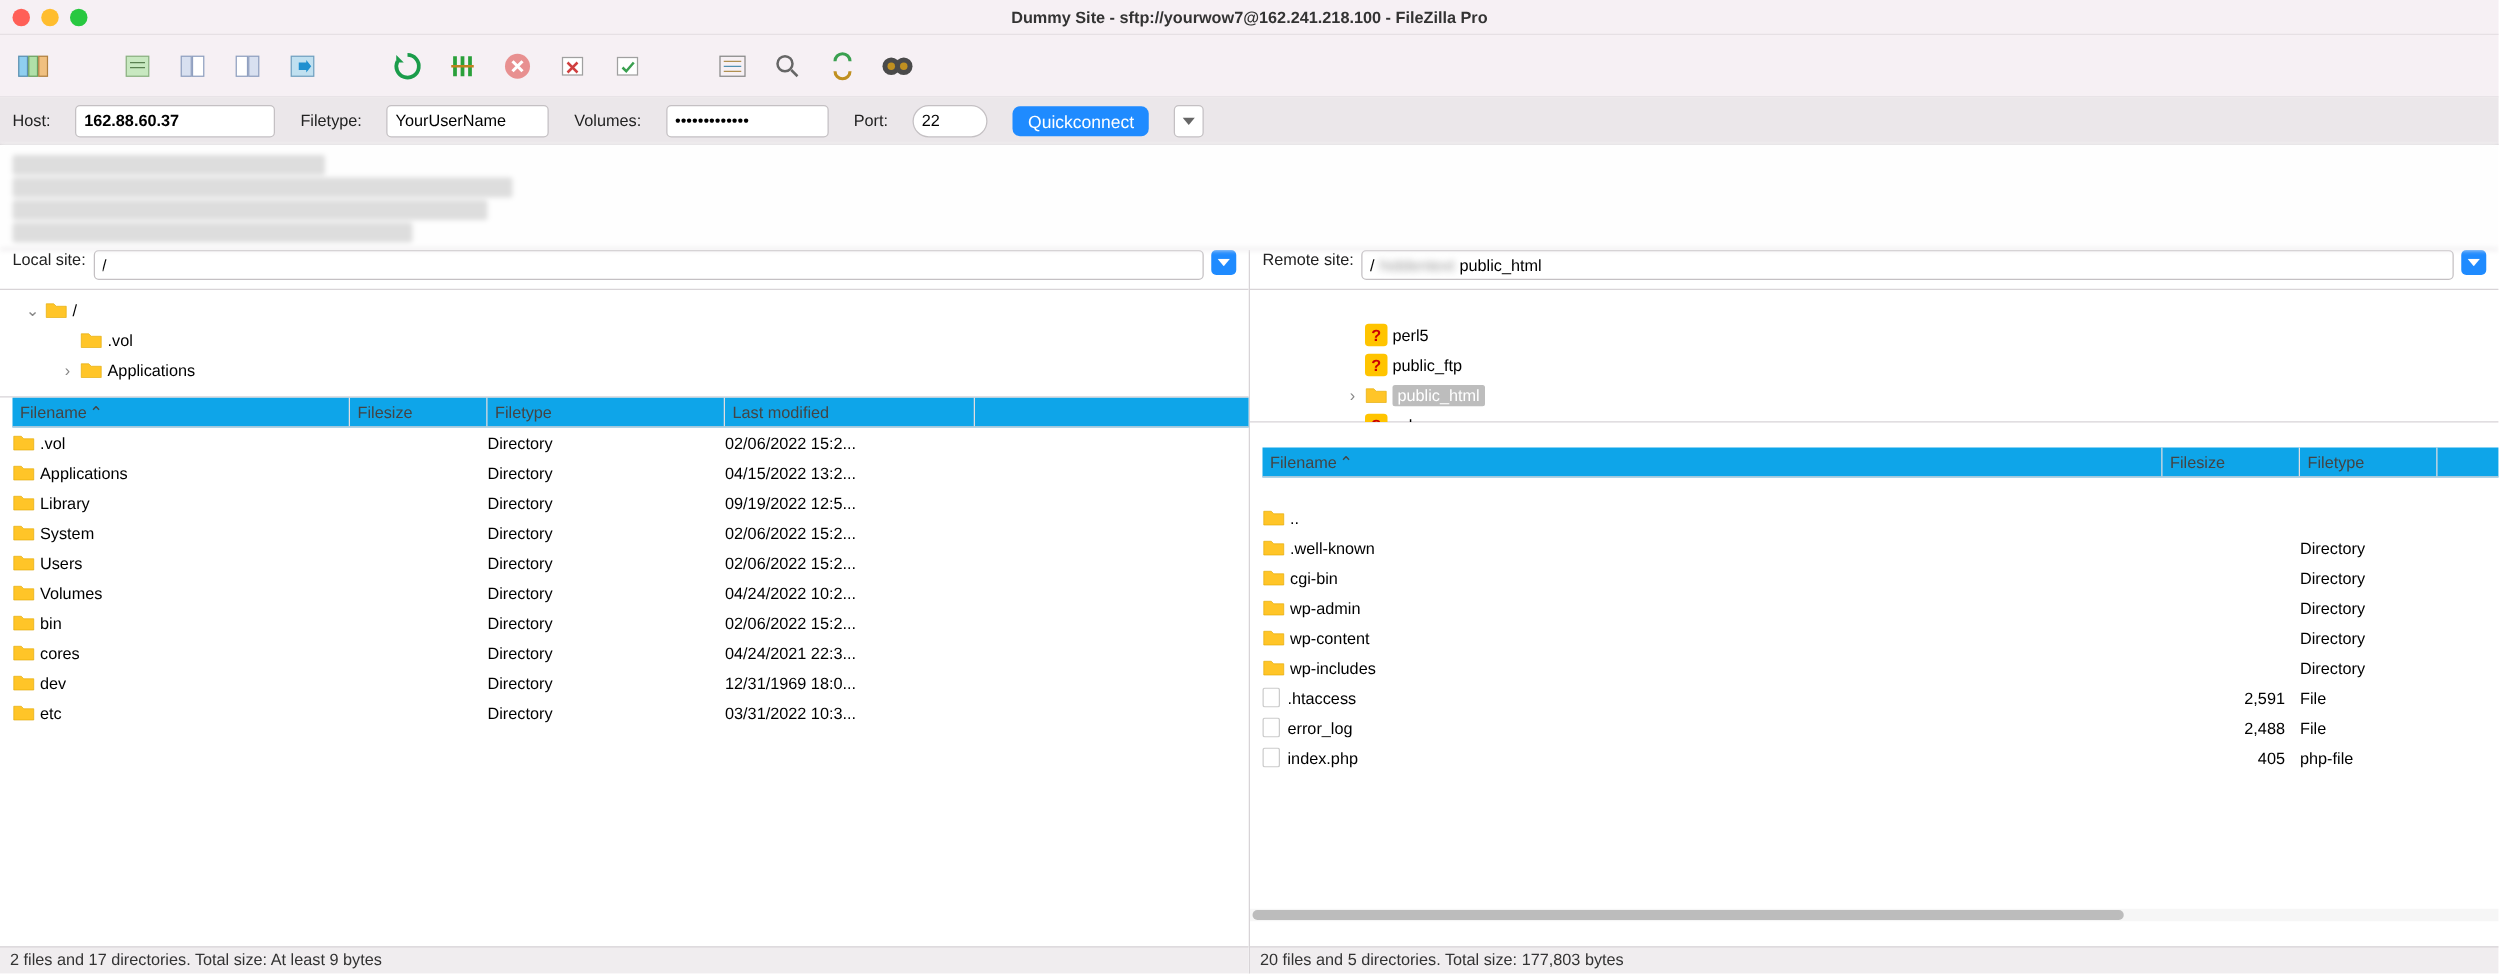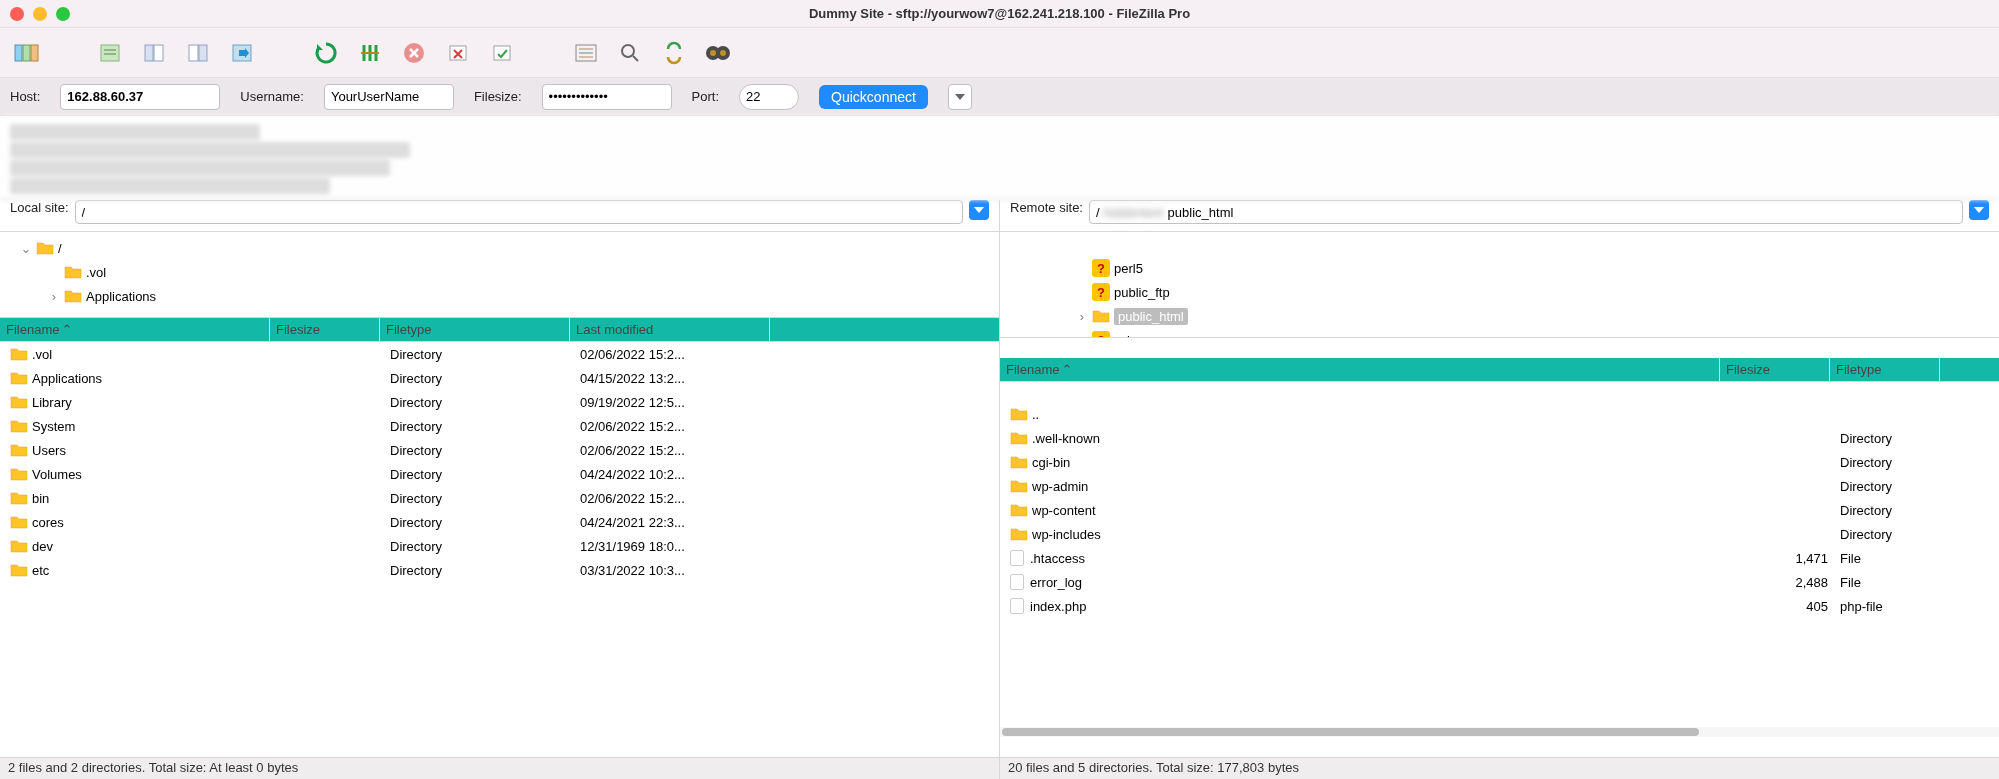--- a/index.html
+++ b/index.html
@@ -46,21 +46,21 @@
 .remote-path-wrap { flex: 1; height: 24px; border: 1px solid #c4c0c3; border-radius: 4px; background: #fff; display: flex; align-items: center; padding: 0 6px; gap: 4px; }
 .remote-path-wrap .blur { filter: blur(3px); color: #999; }
 
 .tree { height: 86px; overflow-y: auto; border-bottom: 1px solid #d8d4d7; padding: 4px 0; position: relative; }
 .tree-row { display: flex; align-items: center; height: 24px; padding-left: 20px; gap: 4px; cursor: pointer; }
 .tree-row .expand { width: 12px; text-align: center; color: #888; }
 .folder-icon { width: 18px; height: 14px; display: inline-block; }
 .tree-row.selected .label-box { background: #bdbdbd; color: #fff; padding: 1px 4px; border-radius: 2px; }
 .unknown-icon { width: 18px; height: 18px; background: #ffc400; border-radius: 3px; display: flex; align-items: center; justify-content: center; color: #c00; font-weight: bold; font-size: 13px; }
 
-.list-header { height: 24px; display: flex; align-items: flex-start; border-bottom: 1px solid #d8d4d7; background: #14b8a6; }
+.list-header { height: 24px; display: flex; align-items: flex-start; border-bottom: 1px solid #d8d4d7; background: #0ea5e9; margin-left: 10px; }
 .list-header .col { padding: 0 6px; border-right: 1px solid #e0dde0; color: #444; height: 100%; display: flex; align-items: center; }
 .list-header .sort-arrow { margin-left: 2px; }
 
 .list-body { flex: 1; overflow-y: auto; position: relative; }
 .list-body::-webkit-scrollbar { width: 14px; }
 .list-body::-webkit-scrollbar-thumb { background: #bcbcbc; border-radius: 7px; }
 .list-body::-webkit-scrollbar-track { background: #f6f6f6; }
 .tree::-webkit-scrollbar { width: 14px; }
 .tree::-webkit-scrollbar-thumb { background: #bcbcbc; border-radius: 7px; }
 .tree::-webkit-scrollbar-track { background: #f6f6f6; }
@@ -190,23 +190,23 @@
         <circle cx="19" cy="12" r="7" fill="#4a4a4a"></circle>
         <circle cx="9" cy="12" r="3" fill="#c09020"></circle>
         <circle cx="19" cy="12" r="3" fill="#c09020"></circle>
       </svg>
     </div>
 </div>
 
 <div class="quickbar">
   <label>Host:</label>
   <input class="host" value="162.88.60.37" style="">
-  <label>Username:</label>
+  <label>Filetype:</label>
   <input class="user" value="YourUserName" style="">
-  <label>Filesize:</label>
+  <label>Volumes:</label>
   <input class="pass" value="•••••••••••••" style="">
   <label>Port:</label>
   <input class="port" value="22" style="">
   <button class="btn-quick">Quickconnect</button>
   <div class="btn-drop">
       <svg width="10" height="6">
         <path d="M0 0 L10 0 L5 6 Z" fill="#666"></path>
       </svg>
     </div>
 </div>
@@ -373,21 +373,21 @@
             <span class="file-icon"><svg width="18" height="14">
                 <path d="M1 2 L7 2 L9 4 L17 4 L17 13 L1 13 Z" fill="#ffc528" stroke="#e0a800" stroke-width="0.5"></path>
               </svg></span>
             <span>etc</span>
           </div>
           <div class="cell lcol-size"></div>
           <div class="cell lcol-type">Directory</div>
           <div class="cell lcol-mod">03/31/2022 10:3...</div>
         </div>
       </div>
-    <div class="status">2 files and 2 directories. Total size: At least 0 bytes</div>
+    <div class="status">2 files and 17 directories. Total size: At least 9 bytes</div>
   </div>
 
   <div class="pane">
     <div class="site-row">
       <label>Remote site:</label>
       <div class="remote-path-wrap">
         <span>/</span>
           <span class="blur">hiddentext</span>
           <span>public_html</span>
       </div>
@@ -498,21 +498,21 @@
             <span>wp-includes</span>
           </div>
           <div class="cell rcol-size"></div>
           <div class="cell rcol-type">Directory</div>
         </div>
         <div class="file-row">
           <div class="cell rcol-name">
             <span class="doc-icon"></span>
             <span>.htaccess</span>
           </div>
-          <div class="cell rcol-size">1,471</div>
+          <div class="cell rcol-size">2,591</div>
           <div class="cell rcol-type">File</div>
         </div>
         <div class="file-row">
           <div class="cell rcol-name">
             <span class="doc-icon"></span>
             <span>error_log</span>
           </div>
           <div class="cell rcol-size">2,488</div>
           <div class="cell rcol-type">File</div>
         </div>

